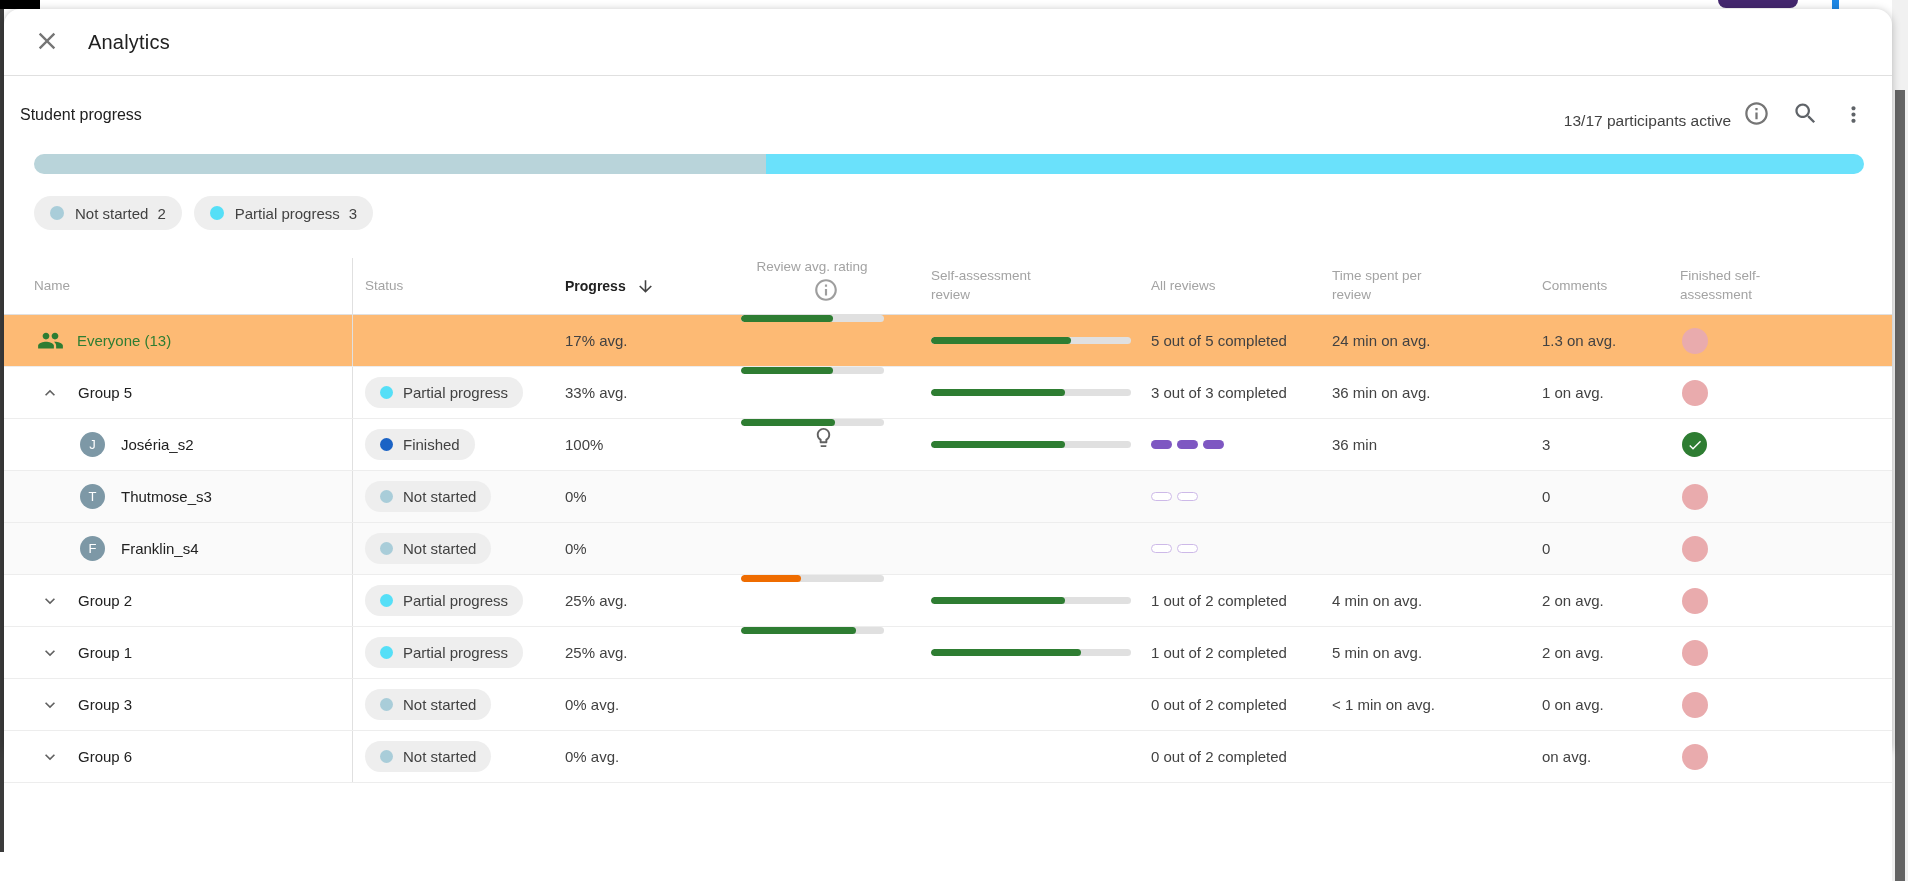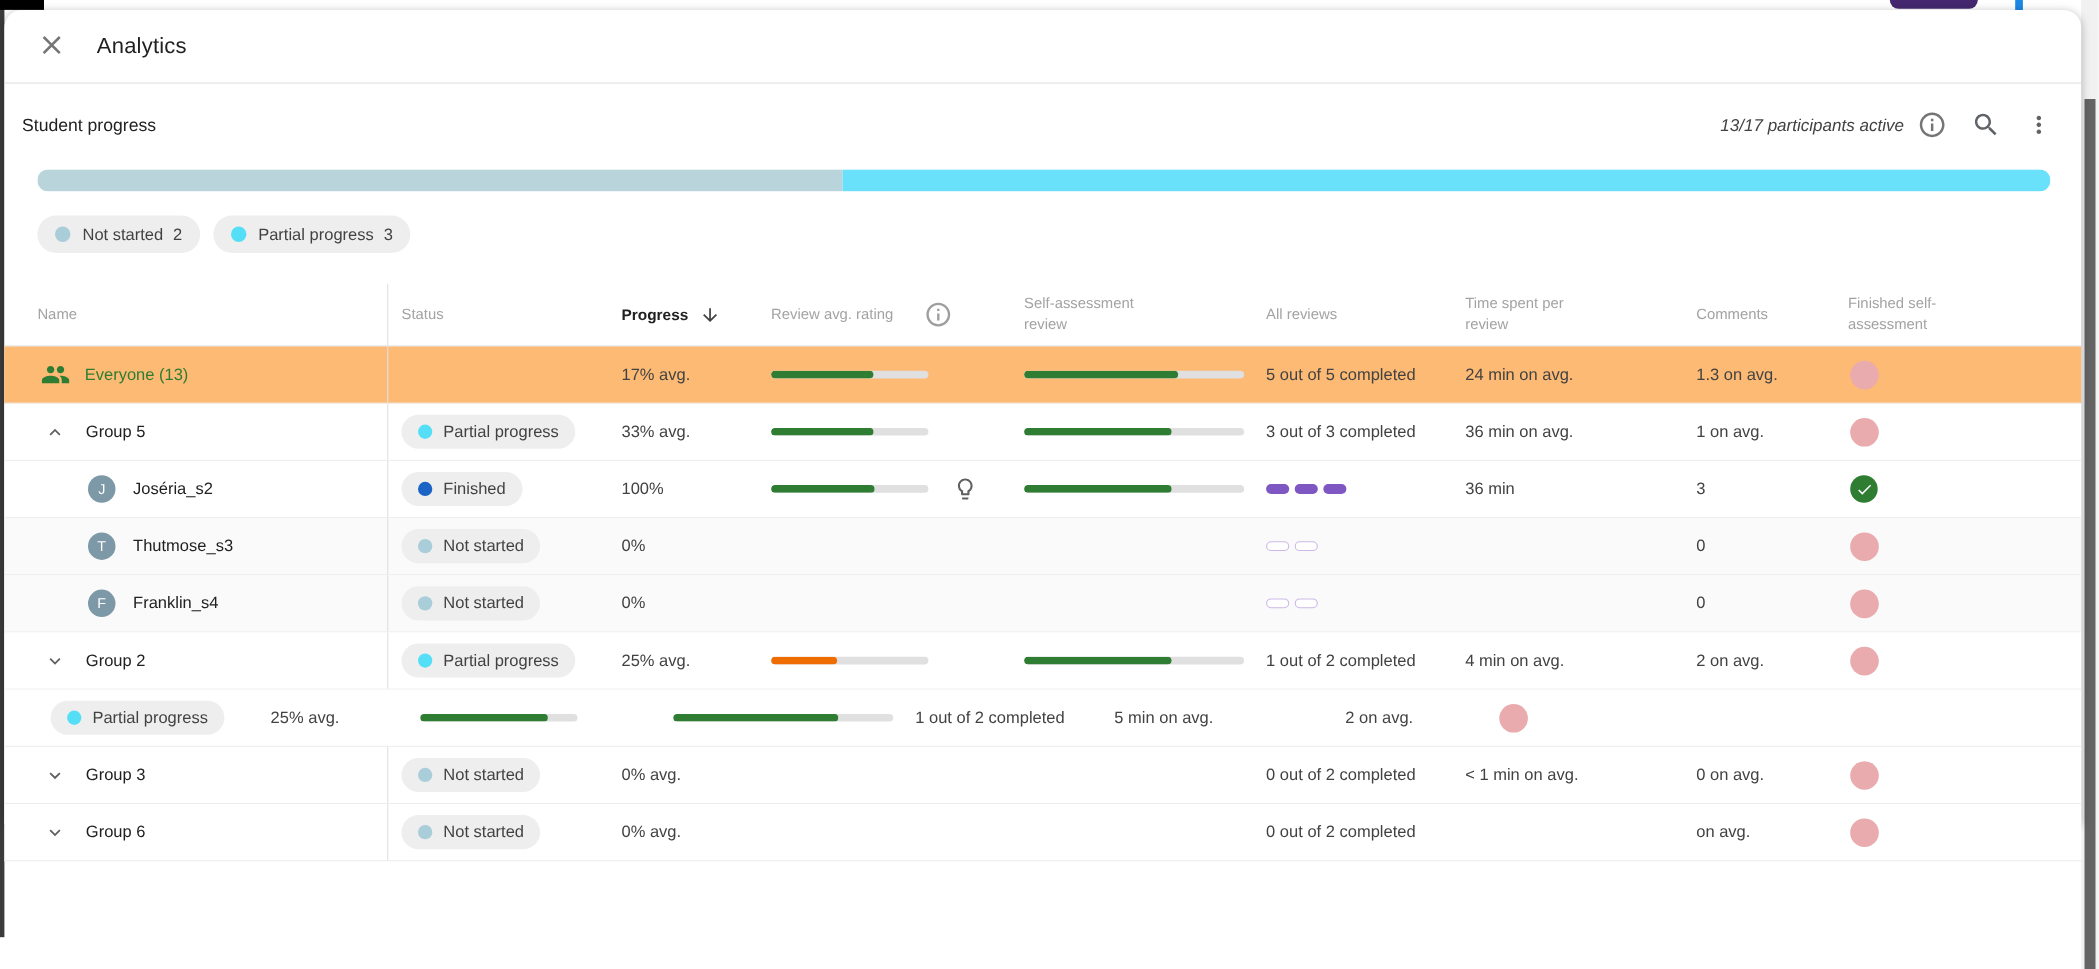--- a/index.html
+++ b/index.html
@@ -20,21 +20,21 @@
     position:absolute;left:4px;top:9px;width:1888px;height:740px;background:#fff;
     border-radius:16px 16px 0 0;box-shadow:0 1px 8px rgba(0,0,0,.25);
   }
 
   .modal-header{display:flex;align-items:center;height:66px;padding:0 28px;border-bottom:1px solid #e0e0e0;}
   .close-btn{width:30px;height:30px;border:none;background:transparent;padding:0;cursor:pointer;display:flex;align-items:center;justify-content:center;}
   .modal-title{font-size:20px;color:#212121;margin-left:26px;letter-spacing:.2px;}
 
   .section-row{display:flex;align-items:center;justify-content:space-between;padding:0 26px 0 16px;margin-top:24px;}
   .section-title{font-size:16px;color:#212121;}
-  .section-tools{display:flex;align-items:center;font-style:italic;}
+  .section-tools{display:flex;align-items:flex-end;}
   .participants{font-size:15.5px;color:#424242;margin-right:12px;}
   .icon-btn{border:none;background:transparent;padding:0;cursor:pointer;display:flex;align-items:center;justify-content:center;}
   .tool-gap{width:22px;}
 
   .stacked{margin:24px 28px 0 30px;height:20px;border-radius:10px;overflow:hidden;display:flex;}
   .stacked .seg{height:100%;}
 
   .legend{display:flex;gap:12px;margin:22px 0 0 30px;}
   .chip{display:inline-flex;align-items:center;background:#eeeeee;border-radius:17px;height:34px;padding:0 16px;font-size:15px;color:#424242;cursor:pointer;}
   .chip .dot{width:14px;height:14px;border-radius:50%;margin-right:11px;}
@@ -42,21 +42,21 @@
 
   
   .t-head{display:flex;align-items:stretch;margin-top:28px;border-bottom:1px solid #e0e0e0;min-height:56px;
           color:#a3a3a3;font-size:13.5px;padding-left:30px;}
   .t-head .cell{display:flex;align-items:center;}
   .t-head .hlabel{line-height:1.4;}
   .cell{box-sizing:border-box;flex:0 0 auto;padding-right:8px;}
   .c0{width:319px;}
   .c1{width:212px;padding-left:12px;}
   .c2{width:136px;}
-  .c3{width:230px;}
+  .c3{width:230px;flex-direction:column;}
   .c4{width:220px;}
   .c5{width:181px;}
   .c6{width:210px;}
   .c7{width:138px;}
   .c8{width:150px;}
   .cell.c0{border-right:1px solid #e0e0e0;}
   .sort-label{font-weight:700;color:#212121;font-size:14px;margin-right:10px;}
   .w110{max-width:112px;} .w135{max-width:140px;} .w125{max-width:125px;}
 
   .t-row{display:flex;align-items:center;height:51px;border-bottom:1px solid #ededed;
@@ -417,20 +417,28 @@
           <span>4 min on avg.</span>
         </div>
         <div class="cell c7">
           <span>2 on avg.</span>
         </div>
         <div class="cell c8">
           <span class="dot-p"></span>
         </div>
       </div>
       <div class="t-row" style="background: rgb(255, 255, 255);">
+        <div class="cell c0">
+          <button class="exp-btn">
+            <svg viewBox="0 0 24 24" width="20" height="20">
+              <path d="M7.4 8.6L12 13.2l4.6-4.6L18 10l-6 6-6-6z" fill="#616161"></path>
+            </svg>
+          </button>
+          <span class="name-txt">Group 1</span>
+        </div>
         <div class="cell c1">
           <span class="st-chip">
             <span class="dot" style="background: rgb(85, 223, 247);"></span>
             <span>Partial progress</span>
           </span>
         </div>
         <div class="cell c2">
           <span>25% avg.</span>
         </div>
         <div class="cell c3">

